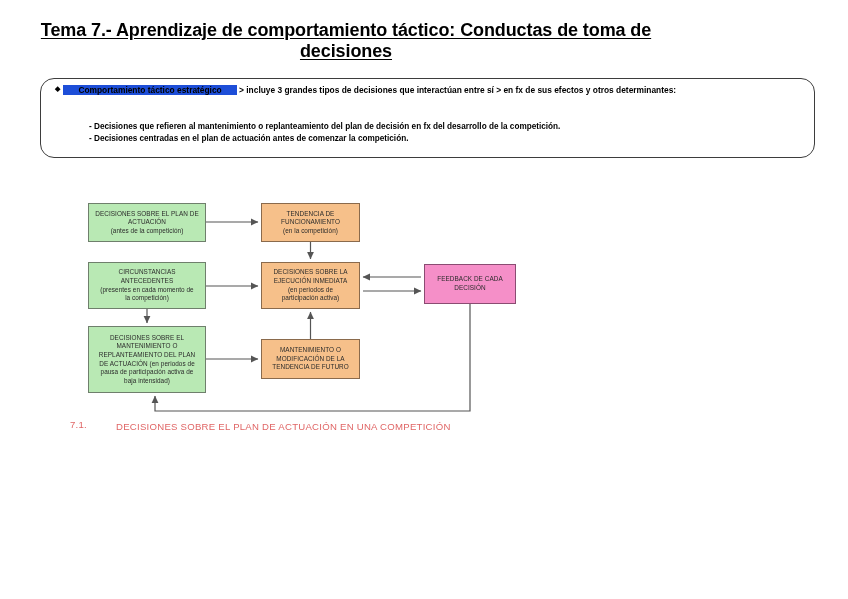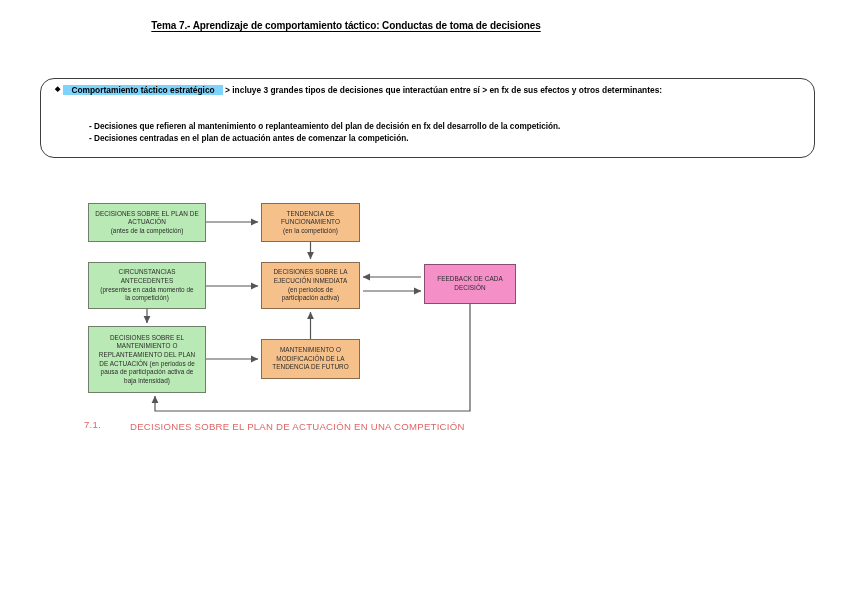--- a/index.html
+++ b/index.html
@@ -16,21 +16,21 @@
     color: #000;
   }
 
   
   #page-title {
     position: absolute;
     left: 0;
     top: 20px;
     width: 692px;
     text-align: center;
-    font-size: 10px;
+    font-size: 18px;
     font-weight: bold;
     letter-spacing: -0.1px;
   }
   #page-title span.u {
     text-decoration: underline;
     text-underline-offset: 2px;
   }
 
   
   #note-box {
@@ -54,22 +54,22 @@
     line-height: 12px;
   }
   .diamond-bullet {
     display: inline-block;
     color: #000;
     font-size: 7px;
     vertical-align: 1.5px;
     margin-right: 3px;
   }
   .hl {
-    background: #7dd3fc;
-    padding: 0 8px;
+    background: #1d4ed8;
+    padding: 0 15px;
   }
   .ital { }
   .uline { text-underline-offset: 1.5px; }
   .note-sub {
     position: absolute;
     left: 48px;
     font-size: 8.2px;
     font-weight: bold;
     white-space: nowrap;
     line-height: 11px;
@@ -112,21 +112,21 @@
     left: 60px;
     top: 419px;
     font-size: 9.6px;
     color: #e06666;
     letter-spacing: 0.25px;
     white-space: nowrap;
   }
   #section-heading .num {
     display: inline-block;
     width: 46px;
-    margin-left: 24px;
+    margin-left: 10px;
     overflow: hidden;
   }
 </style>
 </head>
 <body>
 
 <div id="page-title">
   <span class="u">Tema 7.- Aprendizaje de comportamiento táctico: Conductas de toma de decisiones</span>
 </div>
 

